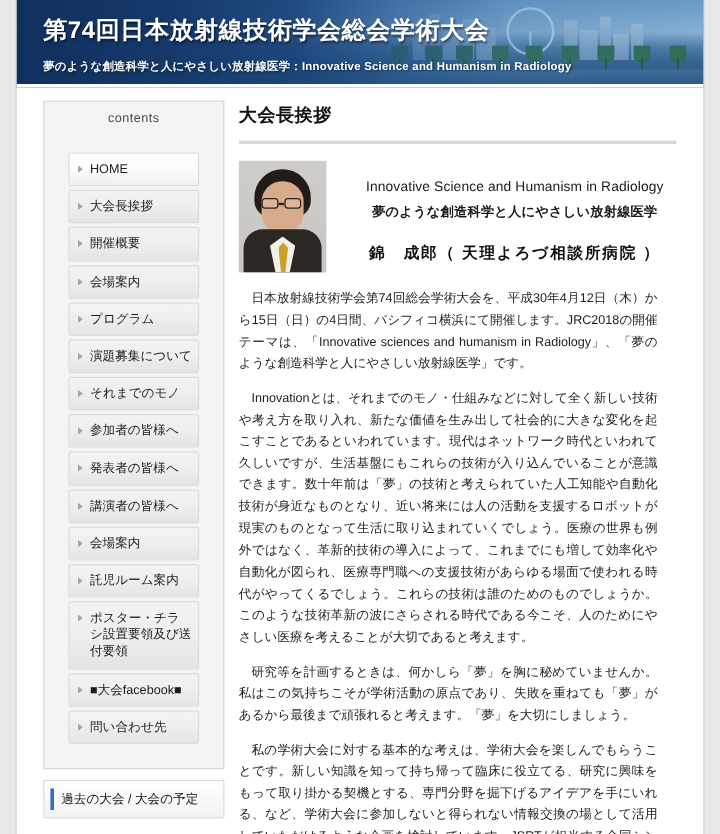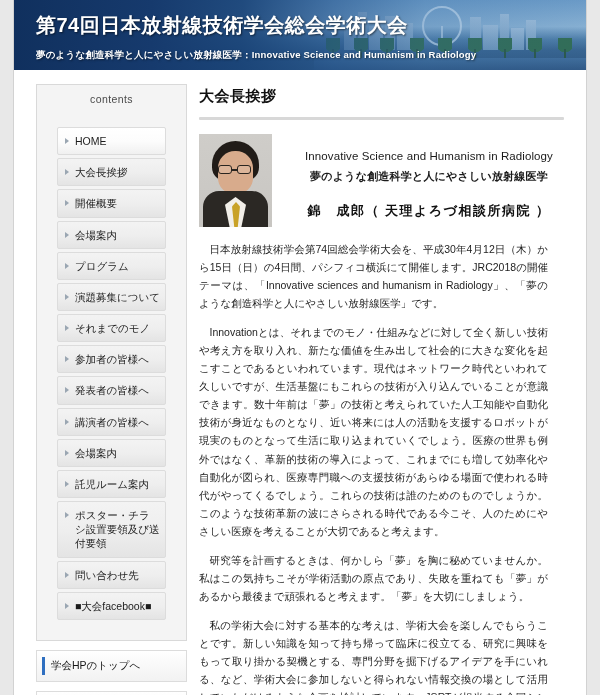--- a/index.html
+++ b/index.html
@@ -339,26 +339,25 @@
             <li class="nav-item alt">会場案内</li>
             <li class="nav-item alt">プログラム</li>
             <li class="nav-item alt">演題募集について</li>
             <li class="nav-item alt">それまでのモノ</li>
             <li class="nav-item alt">参加者の皆様へ</li>
             <li class="nav-item alt">発表者の皆様へ</li>
             <li class="nav-item alt">講演者の皆様へ</li>
             <li class="nav-item alt">会場案内</li>
             <li class="nav-item alt">託児ルーム案内</li>
             <li class="nav-item alt two-line">ポスター・チラシ設置要領及び送付要領</li>
+            <li class="nav-item alt">■大会facebook■</li>
             <li class="nav-item alt">問い合わせ先</li>
-            <li class="nav-item alt">■大会facebook■</li>
           </ul>
         </div>
 
-        <div class="link-box">学会HPのトップへ</div>
         <div class="link-box">過去の大会 / 大会の予定</div>
 
       </div>
 
       <div class="main">
         <h1 class="page-title">大会長挨拶</h1>
         <div class="title-rule"></div>
 
         <div class="greeting-head">
           <div class="portrait">

